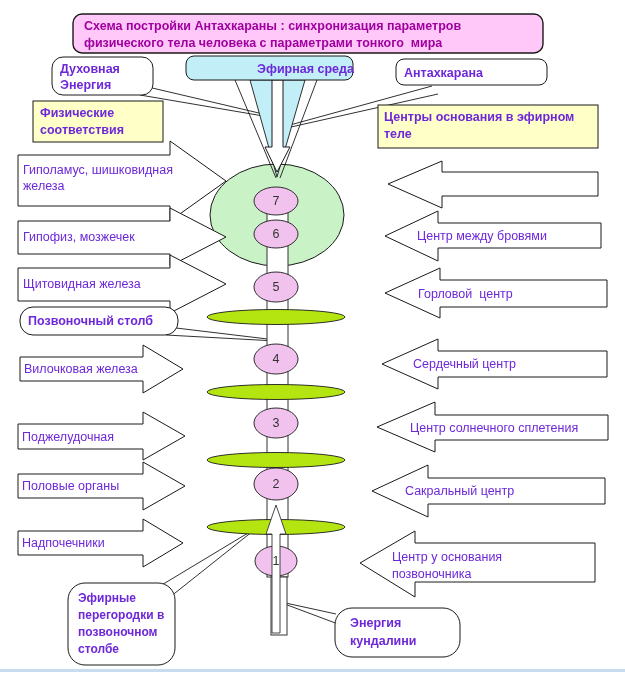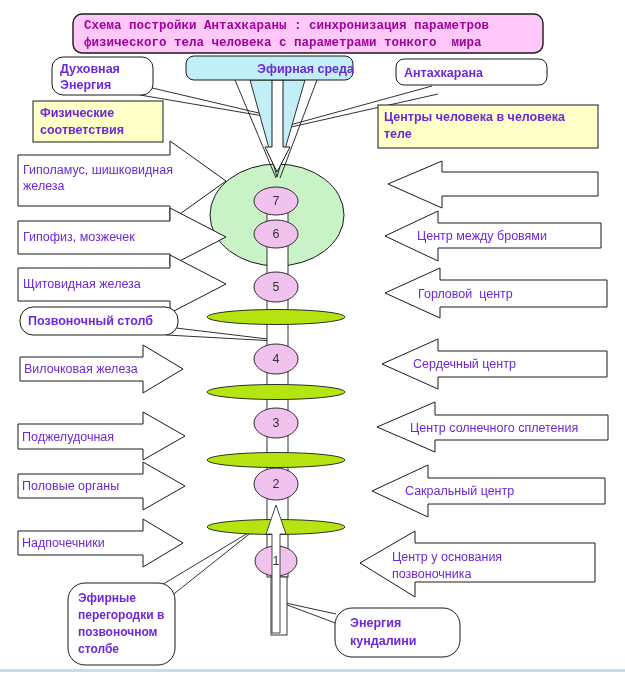--- a/index.html
+++ b/index.html
@@ -2,21 +2,21 @@
 <html><head>
 <meta charset="utf-8">
 <style>
   html,body{margin:0;padding:0;background:#fff;}
   #stage{position:relative;width:625px;height:674px;background:#ffffff;overflow:hidden;
          font-family:"Liberation Sans",sans-serif;color:#1a1a1a;}
   #stage svg{position:absolute;left:0;top:0;}
   .lbl{position:absolute;font-size:12.5px;line-height:16px;white-space:pre-wrap;color:#6d28d9;z-index:5;}
   .b{font-weight:bold;}
   .ctr{text-align:center;}
-  .title-text{color:#A000A0;font-size:12.5px;line-height:17px;font-family:Liberation Mono, monospace;}
+  .title-text{color:#A000A0;font-size:12.5px;line-height:17px;}
   .lh17{line-height:17px;}
   .chakra-num{position:absolute;width:40px;text-align:center;font-size:12.5px;line-height:16px;color:#333;z-index:6;}
   .bottom-line{position:absolute;left:0;top:669px;width:625px;height:3px;background:#C8DCF0;z-index:2;}
 </style>
 </head>
 <body>
 
 <div id="stage">
 
 <svg width="625" height="674" viewBox="0 0 625 674">
@@ -81,21 +81,21 @@
 <div class="lbl b title-text" style="left:84px;top:18px;width:452px;">Схема постройки Антахкараны : синхронизация параметров
 физического тела человека с параметрами тонкого  мира</div>
 
 <div class="lbl b" style="left:60px;top:61px;width:90px;">Духовная
 Энергия</div>
 <div class="lbl b ctr" style="left:186px;top:61px;width:167px;margin-left:36px;">Эфирная среда</div>
 <div class="lbl b" style="left:404px;top:65px;width:140px;">Антахкарана</div>
 
 <div class="lbl b lh17" style="left:40px;top:105px;width:120px;">Физические
 соответствия</div>
-<div class="lbl b lh17" style="left:384px;top:109px;width:210px;">Центры человека в человека
+<div class="lbl b lh17" style="left:384px;top:109px;width:210px;">Центры основания в эфирном
 теле</div>
 
 <div class="lbl" style="left:23px;top:162px;width:165px;">Гиполамус, шишковидная
 железа</div>
 <div class="lbl" style="left:23px;top:229px;width:145px;">Гипофиз, мозжечек</div>
 <div class="lbl" style="left:23px;top:276px;width:145px;">Щитовидная железа</div>
 <div class="lbl b" style="left:28px;top:313px;width:148px;">Позвоночный столб</div>
 <div class="lbl" style="left:24px;top:361px;width:120px;">Вилочковая железа</div>
 <div class="lbl" style="left:22px;top:429px;width:120px;">Поджелудочная</div>
 <div class="lbl" style="left:22px;top:478px;width:120px;">Половые органы</div>

